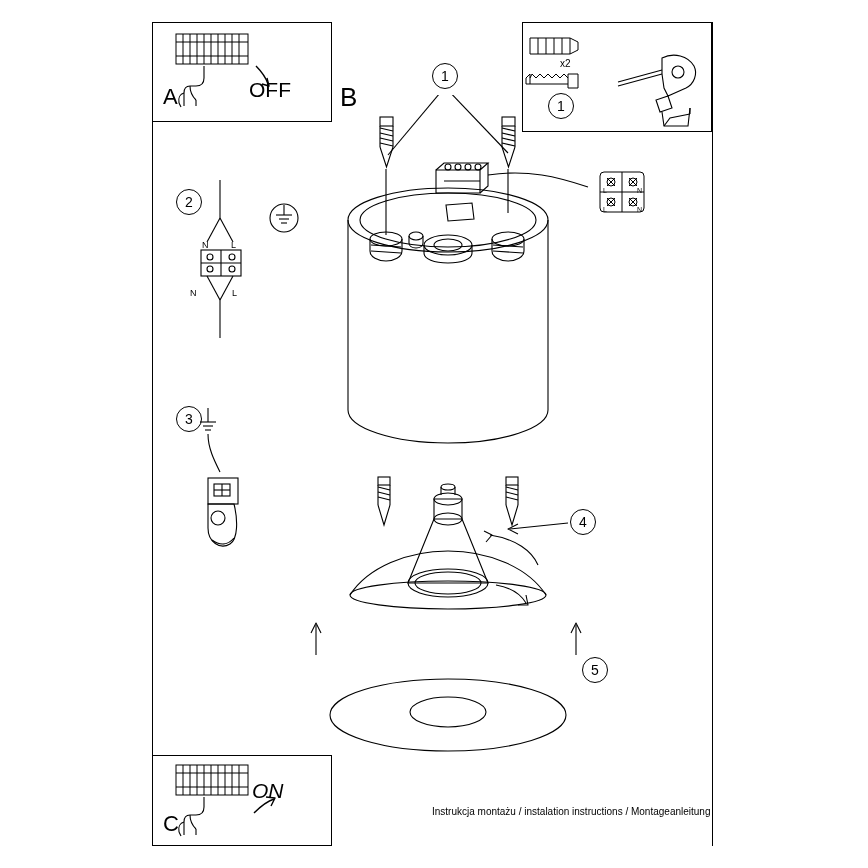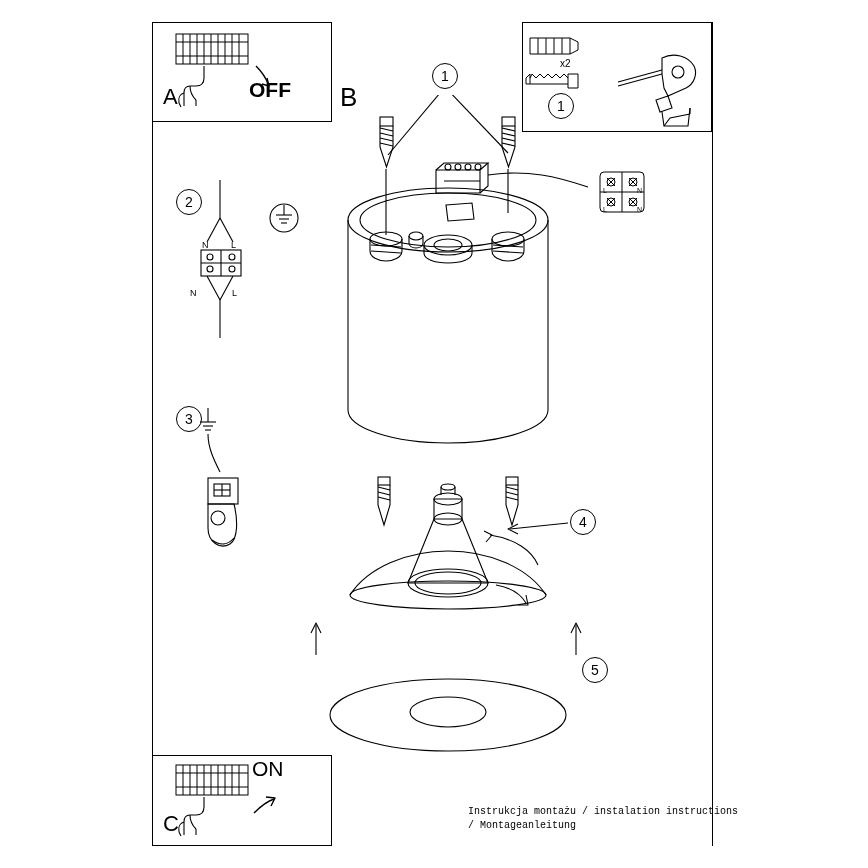--- a/index.html
+++ b/index.html
@@ -72,37 +72,36 @@
     line-height: 24px;
     text-align: center;
     background: #fff;
     color: #000;
   }
   .footer-text {
     position: absolute;
     font-size: 10px;
     line-height: 14px;
     color: #000;
-    font-family: Liberation Mono, monospace;
-    margin-left: 36px;
+    font-family: Liberation Sans, sans-serif;
   }
   svg { display: block; }
   .ln { stroke: #000; fill: none; }
 </style>
 </head>
 <body>
 
 <div id="sheet">
 
   <div class="frame-left"></div>
   <div class="frame-right"></div>
 
   <div class="box" style="left:152px; top:22px; width:180px; height:100px;"></div>
   <div class="label-letter" style="left:163px; top:84px;">A</div>
-  <div class="label-word" style="left:249px; top:78px;font-weight:bold;">OFF</div>
+  <div class="label-word" style="left:249px; top:78px;">OFF</div>
 
   <svg class="abs" style="left:152px; top:22px;" width="180" height="100">
 
     <g class="ln" stroke-width="1">
       <rect x="24" y="12" width="72" height="30"></rect>
       <line x1="24" y1="20" x2="96" y2="20"></line>
       <line x1="24" y1="34" x2="96" y2="34"></line>
       <line x1="31" y1="12" x2="31" y2="42"></line>
       <line x1="38" y1="12" x2="38" y2="42"></line>
       <line x1="45" y1="12" x2="45" y2="42"></line>
@@ -368,21 +367,21 @@
     <g class="ln" stroke-width="1.1">
       <line x1="68" y1="8" x2="10" y2="14"></line>
       <path d="M18 9 L8 14 L18 19" stroke-linejoin="round"></path>
     </g>
   </svg>
 
   <div class="callout" style="left:582px; top:657px;">5</div>
 
   <div class="box" style="left:152px; top:755px; width:180px; height:91px;"></div>
   <div class="label-letter" style="left:163px; top:811px;">C</div>
-  <div class="label-word" style="left:252px; top:757px;">ON</div>
+  <div class="label-word" style="left:252px; top:779px;font-style:italic;">ON</div>
 
   <svg class="abs" style="left:152px; top:755px;" width="180" height="91">
     <g class="ln" stroke-width="1">
       <rect x="24" y="10" width="72" height="30"></rect>
       <line x1="24" y1="18" x2="96" y2="18"></line>
       <line x1="24" y1="32" x2="96" y2="32"></line>
       <line x1="31" y1="10" x2="31" y2="40"></line>
       <line x1="38" y1="10" x2="38" y2="40"></line>
       <line x1="45" y1="10" x2="45" y2="40"></line>
       <line x1="52" y1="10" x2="52" y2="40"></line>

